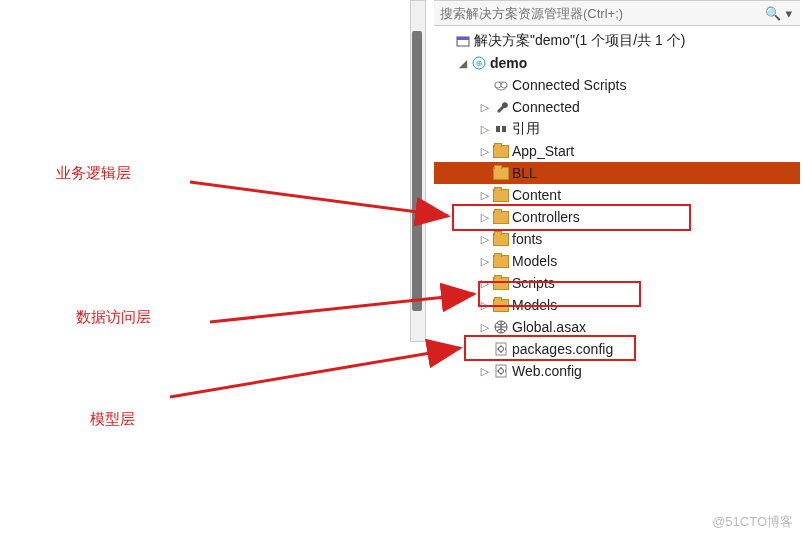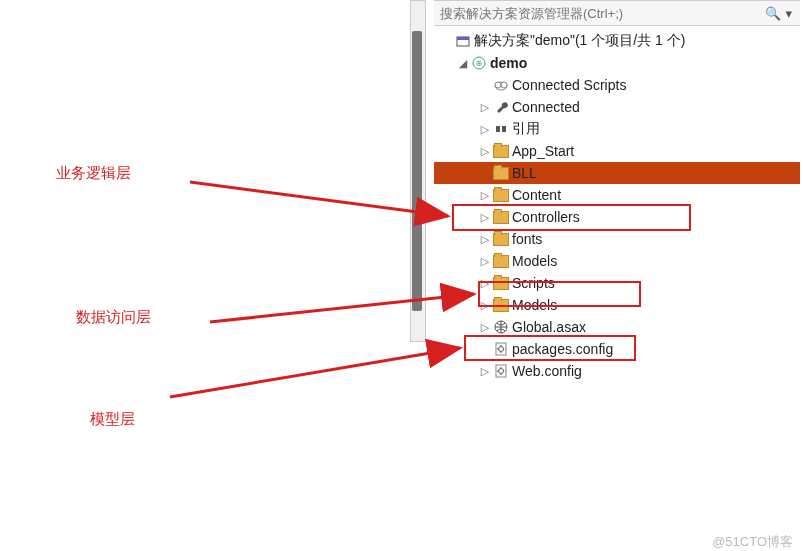--- a/index.html
+++ b/index.html
@@ -114,21 +114,21 @@
     font-size: 15px;
     font-family: "Microsoft YaHei", sans-serif;
   }
   .red-box {
     position: absolute;
     border: 2px solid #d62020;
   }
   .watermark {
     position: absolute;
     right: 10px;
-    bottom: 0;
+    bottom: 20px;
     color: #bbb;
     font-size: 13px;
   }
   svg.arrow {
     position: absolute;
     overflow: visible;
   }
 </style>
 </head>
 <body>

